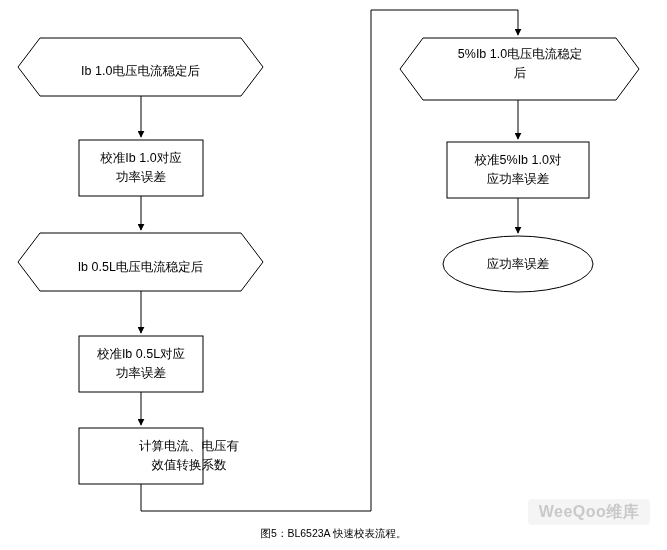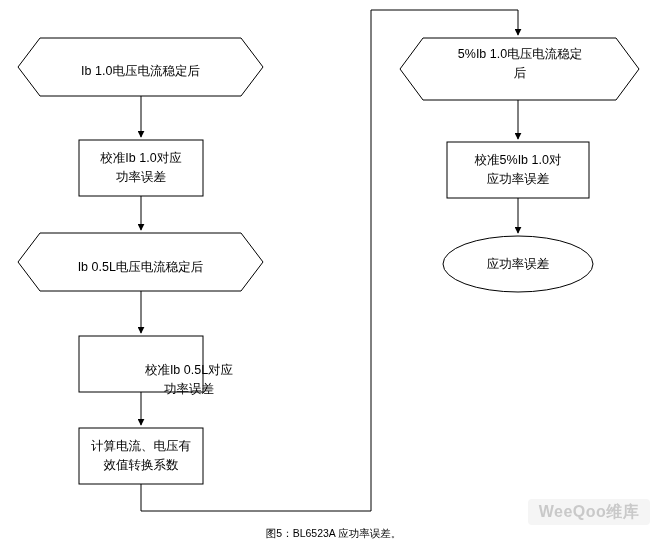--- a/index.html
+++ b/index.html
@@ -99,29 +99,29 @@
   <line x1="518" y1="198" x2="518" y2="233" stroke="#000000" stroke-width="1" marker-end="url(#arrow)"></line>
 </svg>
 
 <div class="node-text" style="left:18px; top:38px; width:245px; height:66px;">Ib 1.0电压电流稳定后</div>
 
 <div class="node-text" style="left:79px; top:140px; width:124px; height:56px;">校准Ib 1.0对应
 功率误差</div>
 
 <div class="node-text" style="left:18px; top:233px; width:245px; height:68px;">Ib 0.5L电压电流稳定后</div>
 
-<div class="node-text" style="left:79px; top:352px; width:124px; height:56px;padding-left:48px;">校准Ib 0.5L对应
+<div class="node-text" style="left:79px; top:336px; width:124px; height:56px;">校准Ib 0.5L对应
 功率误差</div>
 
-<div class="node-text" style="left:79px; top:428px; width:124px; height:56px;">计算电流、电压有
+<div class="node-text" style="left:79px; top:428px; width:124px; height:56px;padding-left:48px;">计算电流、电压有
 效值转换系数</div>
 
 <div class="node-text" style="left:415px; top:38px; width:210px; height:52px;">5%Ib 1.0电压电流稳定
 后</div>
 
 <div class="node-text" style="left:447px; top:142px; width:142px; height:56px;">校准5%Ib 1.0对
 应功率误差</div>
 
 <div class="node-text" style="left:443px; top:236px; width:150px; height:56px;">应功率误差</div>
 
 <div class="watermark" style="left:528px; top:487px; width:122px; height:26px;">WeeQoo维库</div>
 
-<div class="caption" style="top:527px;">图5：BL6523A 应功率误差。</div>
+<div class="caption" style="top:527px;">图5：BL6523A 快速校表流程。</div>
 
 </body></html>

